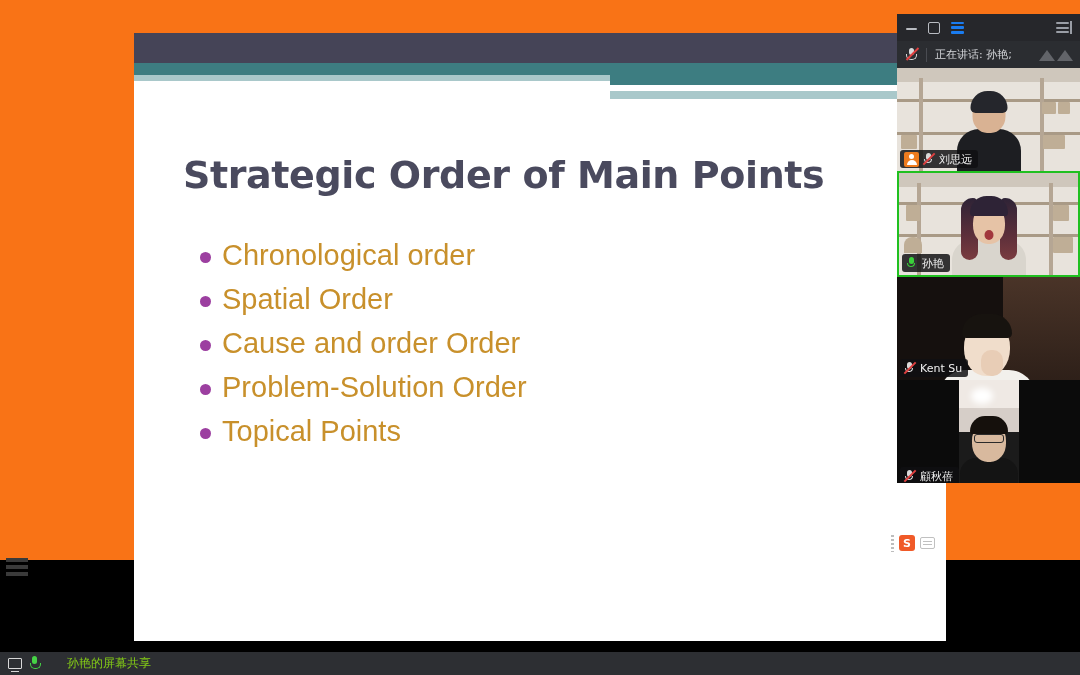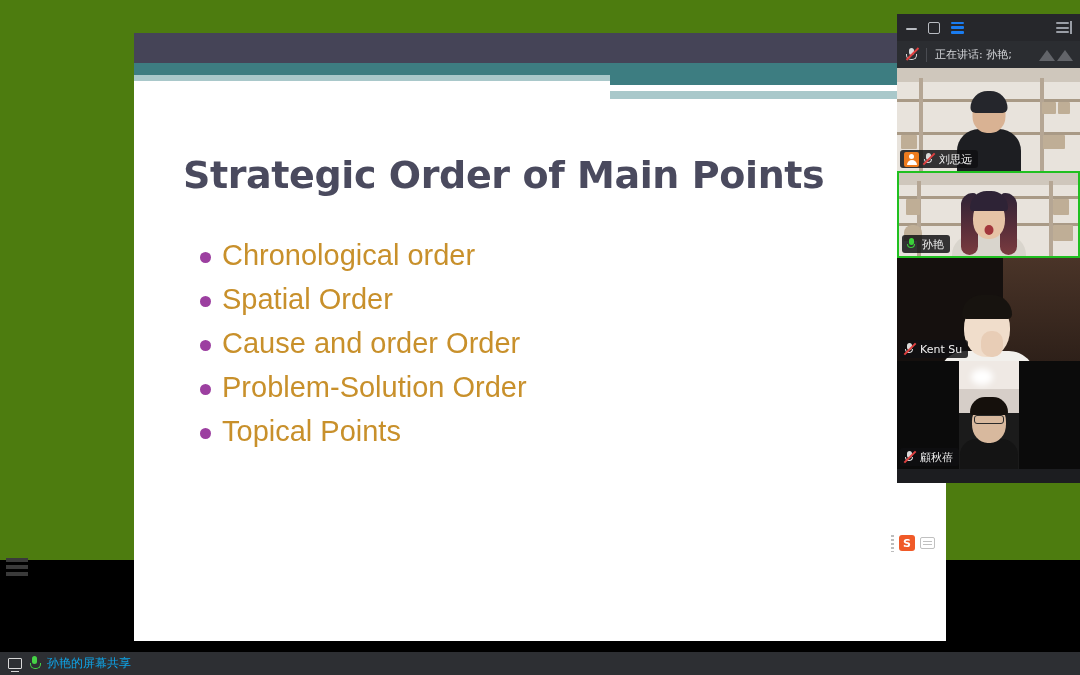--- a/index.html
+++ b/index.html
@@ -7,21 +7,21 @@
     width: 1080px; height: 675px;
     background: #000;
     font-family: "Liberation Sans", "DejaVu Sans", sans-serif;
     overflow: hidden;
   }
   #root { position: relative; width: 1080px; height: 675px; background: #000; }
 
   
   .share-stage {
     position: absolute; left: 0; top: 0; width: 1080px; height: 560px;
-    background: #4d7c0f;
+    background: #f97316;
     text-decoration: underline;
   }
   .slide {
     position: absolute; left: 134px; top: 33px;
     width: 812px; height: 608px;
     background: #ffffff;
     overflow: hidden;
   }
   .slide-band-dark {
     position: absolute; left: 0; top: 0; width: 100%; height: 30px;
@@ -145,22 +145,23 @@
     content: ""; position: absolute; left: 3px; top: 0;
     width: 5px; height: 8px; border-radius: 3px; background: #46d246;
   }
   .sb-mic-icon::after {
     content: ""; position: absolute; left: 1px; top: 7px;
     width: 9px; height: 5px;
     border: 1.5px solid #46d246; border-top: none;
     border-radius: 0 0 5px 5px;
   }
   .sb-label {
-    font-size: 12px; color: #0ea5e9;
+    font-size: 12px; color: #84cc16;
     font-family: "DejaVu Sans", sans-serif;
+    margin-left: 20px;
   }
 
   
   .video-panel {
     position: absolute; left: 897px; top: 14px;
     width: 183px; height: 469px;
     background: #1c1d20;
     overflow: hidden;
   }
   .vp-titlebar {
@@ -241,21 +242,21 @@
     border-left: 8px solid transparent;
     border-right: 8px solid transparent;
     border-bottom: 11px solid #8f9298;
   }
 
   
   .tile {
     position: relative; width: 183px; height: 103px;
     overflow: hidden; background: #111;
   }
-  .tile.active { border: 2.5px solid #20c020; height: 87px; }
+  .tile.active { border: 2.5px solid #20c020; height: 106px; }
   .tile-label {
     position: absolute; left: 3px; bottom: 3px;
     height: 18px; background: rgba(15,16,18,0.84);
     border-radius: 3px;
     display: flex; align-items: center; gap: 4px;
     padding: 0 6px 0 4px;
     z-index: 5;
   }
   .tile-label .name {
     font-size: 11px; color: #f0f0f0;

